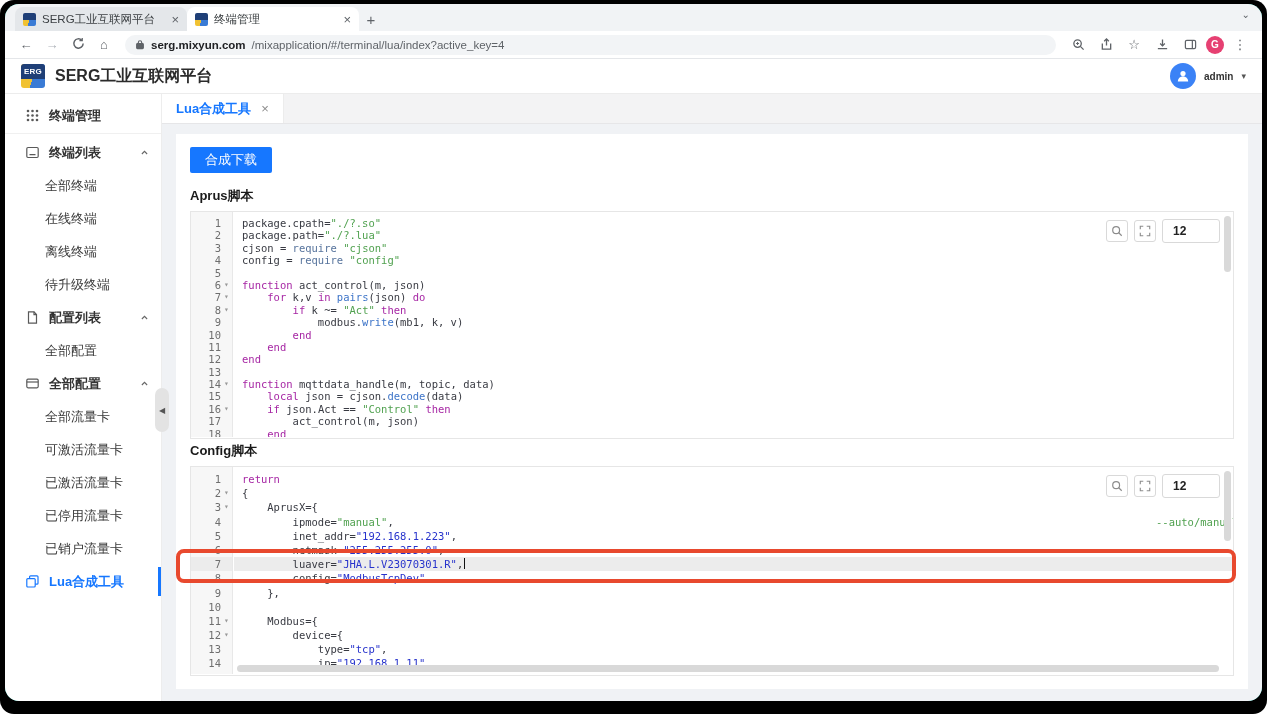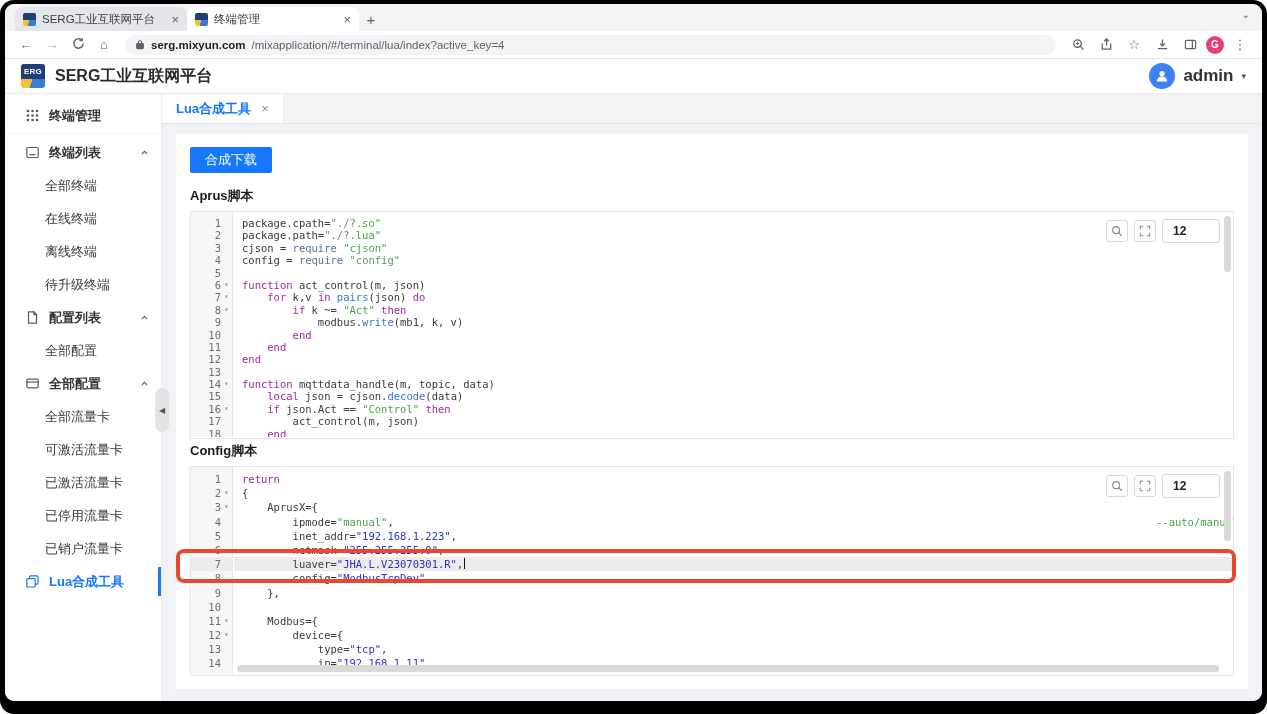--- a/index.html
+++ b/index.html
@@ -1,18 +1,18 @@
 <!DOCTYPE html>
 <html><head>
 <meta charset="utf-8">
 <style>
   * { margin:0; padding:0; box-sizing:border-box; }
   html,body { width:1267px; height:714px; background:#fff; font-family:"Liberation Sans", sans-serif; overflow:hidden; }
   .frame { position:absolute; inset:0; background:#000; border-radius:14px; }
-  .win { position:absolute; left:5px; right:5px; top:4px; bottom:13px; background:#14b8a6; border-radius:9px; overflow:hidden; }
+  .win { position:absolute; left:5px; right:5px; top:4px; bottom:13px; background:#14b8a6; border-radius:14px; overflow:hidden; }
 
   
   .tabstrip { position:relative; height:27px; background:#f1f3f5; display:flex; align-items:flex-end; padding-left:10px; }
   .btab { height:24px; width:172px; display:flex; align-items:center; gap:6px; padding:0 8px; border-radius:8px 8px 0 0; font-size:11.5px; color:#3c4043; }
   .btab.inactive { background:#e4e7ea; }
   .btab.active { background:#fff; }
   .btab-title { flex:1; white-space:nowrap; overflow:hidden; }
   .btab-close { color:#5f6368; font-size:13px; line-height:1; }
   .favicon { width:13px; height:13px; border-radius:2px; flex:0 0 13px;
      background: linear-gradient(to bottom,#1f3f77 0 55%, rgba(0,0,0,0) 55%), linear-gradient(105deg,#f1c232 0 50%, #3a7bd5 50%); }
@@ -29,21 +29,21 @@
   .avatar-g { width:18px; height:18px; border-radius:50%; background:#e64072; color:#fff; font-size:10px; font-weight:700; display:flex; align-items:center; justify-content:center; }
 
   
   .appheader { height:35px; background:#fff; border-bottom:1px solid #ececec; display:flex; align-items:center; padding:0 16px;text-align:right; }
   .logo { width:24px; height:24px; border-radius:3px; position:relative; overflow:hidden;
      background: linear-gradient(105deg,#f1c232 0 50%, #3a7bd5 50%); }
   .logo-top { position:absolute; left:0; top:0; right:0; height:62%; background:#1f3f77; color:#fff; font-size:8px; font-weight:700; display:flex; align-items:center; justify-content:center; letter-spacing:.2px; }
   .apptitle { font-size:16px; font-weight:700; color:#2b2b2b; margin-left:10px; }
   .hdr-right { margin-left:auto; display:flex; align-items:center; gap:8px; }
   .avatar-user { width:26px; height:26px; border-radius:50%; background:#3b82f6; display:flex; align-items:center; justify-content:center; }
-  .username { font-size:17px; font-weight:700; color:#333; }
+  .username { font-size:10px; font-weight:700; color:#333; }
   .caret { font-size:9px; color:#555; }
 
   
   .apparea { position:absolute; top:90px; bottom:0; left:0; right:0; display:flex; }
   .sidebar { width:157px; background:#fff; border-right:1px solid #ededed; padding-top:4px; position:relative; flex:0 0 157px; }
   .sb-row { height:33px; display:flex; align-items:center; padding:0 12px 0 20px; font-size:13px; color:#333; position:relative; cursor:pointer; }
   .sb-row .sb-ic { width:15px; height:15px; margin-right:9px; color:#595959; flex:0 0 15px; }
   .sb-row.app { font-weight:700; border-bottom:1px solid #f0f0f0; height:36px; margin-bottom:2px; }
   .sb-row.group { font-weight:700; }
   .sb-row .chev { margin-left:auto; color:#666; }

